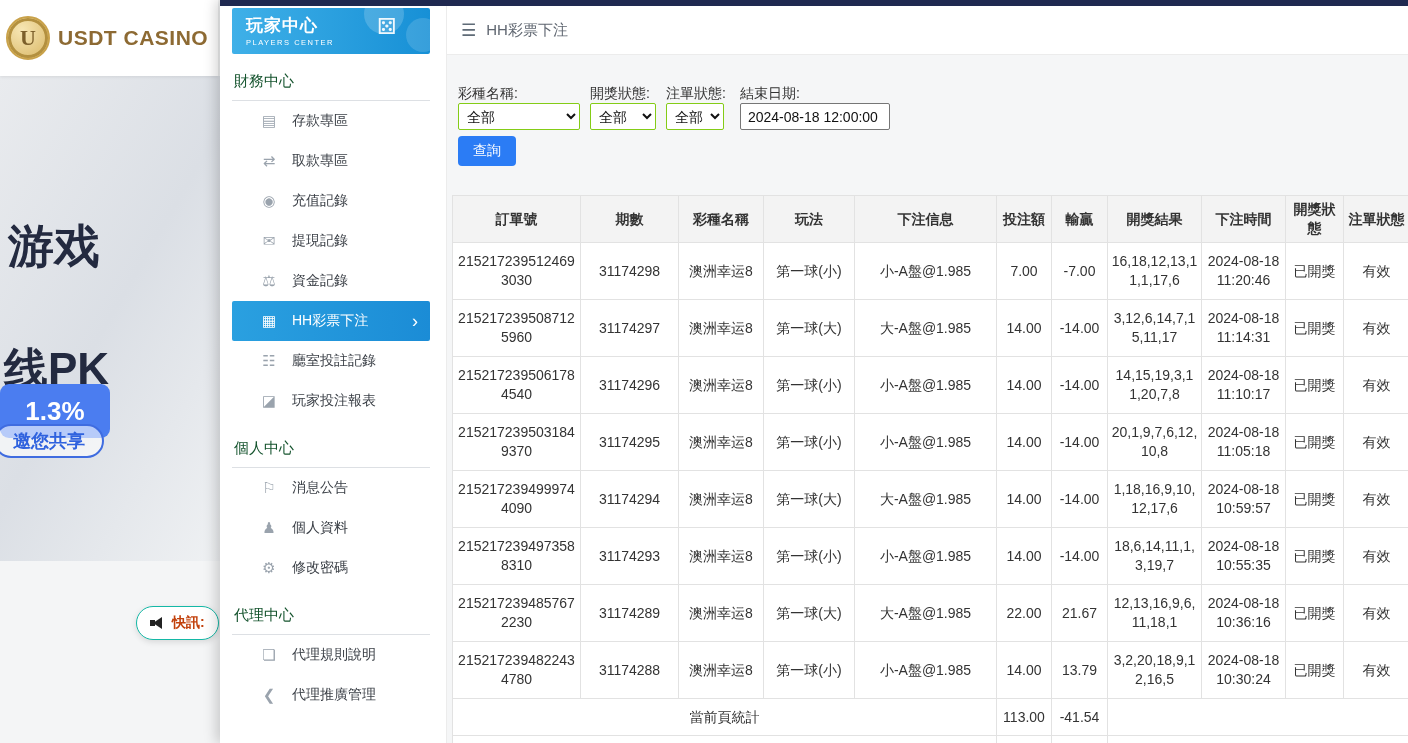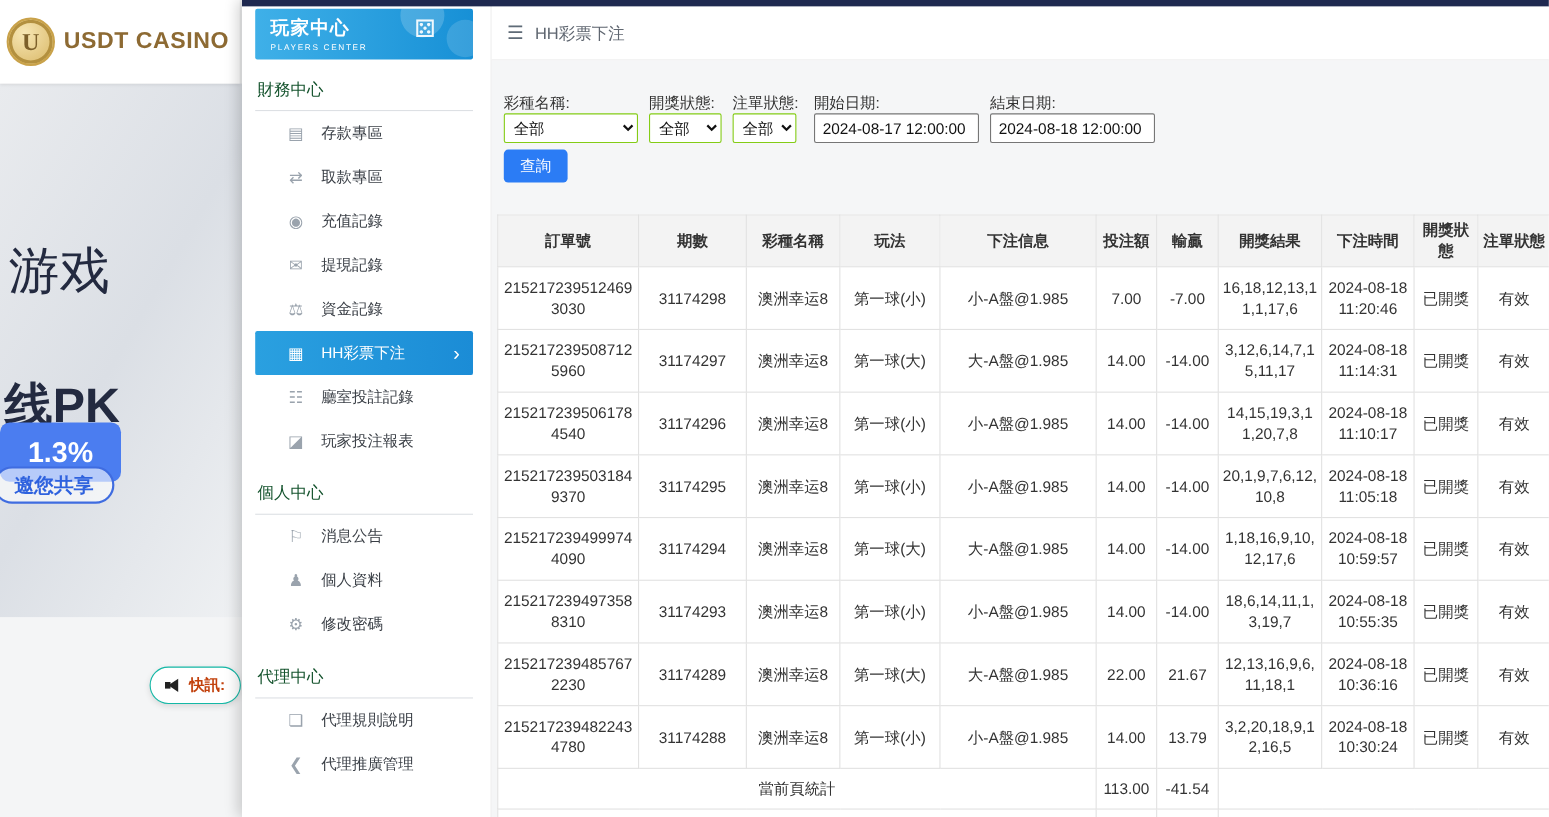--- a/index.html
+++ b/index.html
@@ -13,21 +13,21 @@
     display:flex; align-items:center; gap:8px; padding-left:6px; box-shadow:0 1px 3px rgba(0,0,0,.08); }
   .logo-badge { width:44px; height:44px; border-radius:50%; border:2px solid #c9a24a;
     background:radial-gradient(circle at 35% 30%, #f7e6b4, #d8b663);
     display:flex; align-items:center; justify-content:center;
     box-shadow:inset 0 0 0 3px #b3903f; flex:none; }
   .logo-badge span { font-family:"Liberation Serif","DejaVu Serif",serif; font-weight:bold;
     font-size:22px; color:#7c5f2a; }
   .brand-text { font-size:21px; font-weight:bold; color:#8d6a33; letter-spacing:.5px; white-space:nowrap; }
   .promo-zone { position:absolute; left:0; top:76px; width:220px; height:485px;
     background:linear-gradient(120deg,#e9ebee 0%,#dbdfe5 50%,#eff1f3 100%); }
-  .promo-line1 { position:absolute; left:8px; top:140px; font-size:46px; font-weight:normal; color:#232a40; }
+  .promo-line1 { position:absolute; left:8px; top:140px; font-size:46px; font-weight:bold; color:#232a40; }
   .promo-line2 { position:absolute; left:4px; top:264px; font-size:44px; font-weight:bold; color:#232a40; }
   .promo-badge { position:absolute; left:0; top:308px; width:110px; height:54px; background:#4b7df0;
     border-radius:9px; color:#fff; font-size:26px; font-weight:bold;
     display:flex; align-items:center; justify-content:center; }
   .promo-pill { position:absolute; left:-6px; top:348px; border:2px solid #3f6ce0; color:#2f62de;
     border-radius:18px; padding:3px 17px; font-size:18px; font-weight:bold; background:rgba(255,255,255,.6); }
   .ticker-pill { position:absolute; left:136px; top:606px; height:34px; border-radius:17px;
     background:#fff; border:1px solid #14b8a6; box-shadow:0 2px 6px rgba(0,0,0,.12);
     display:flex; align-items:center; gap:7px; padding:0 13px; font-weight:bold; font-size:14px;
     color:#c2410c; white-space:nowrap; }
@@ -214,24 +214,20 @@
             <span class="f-label" data-name="draw-status-label">開獎狀態:</span>
             <select class="f-select sel-md" data-name="draw-status-select">
               <option>全部</option>
             </select>
           </div>
           <div class="f-group">
             <span class="f-label" data-name="order-status-label">注單狀態:</span>
             <select class="f-select sel-sm" data-name="order-status-select">
               <option>全部</option>
             </select>
-          </div>
-          <div class="f-group">
-            <span class="f-label" data-name="start-date-label">開始日期:</span>
-            <input class="f-input" data-name="start-date-input" value="2024-08-17 12:00:00" style="">
           </div>
           <div class="f-group">
             <span class="f-label" data-name="end-date-label">結束日期:</span>
             <input class="f-input" data-name="end-date-input" value="2024-08-18 12:00:00" style="">
           </div>
         </div>
         <button class="query-btn" data-name="query-button">查詢</button>
 
         <table class="bet-table" data-name="bets-table">
           <colgroup>

